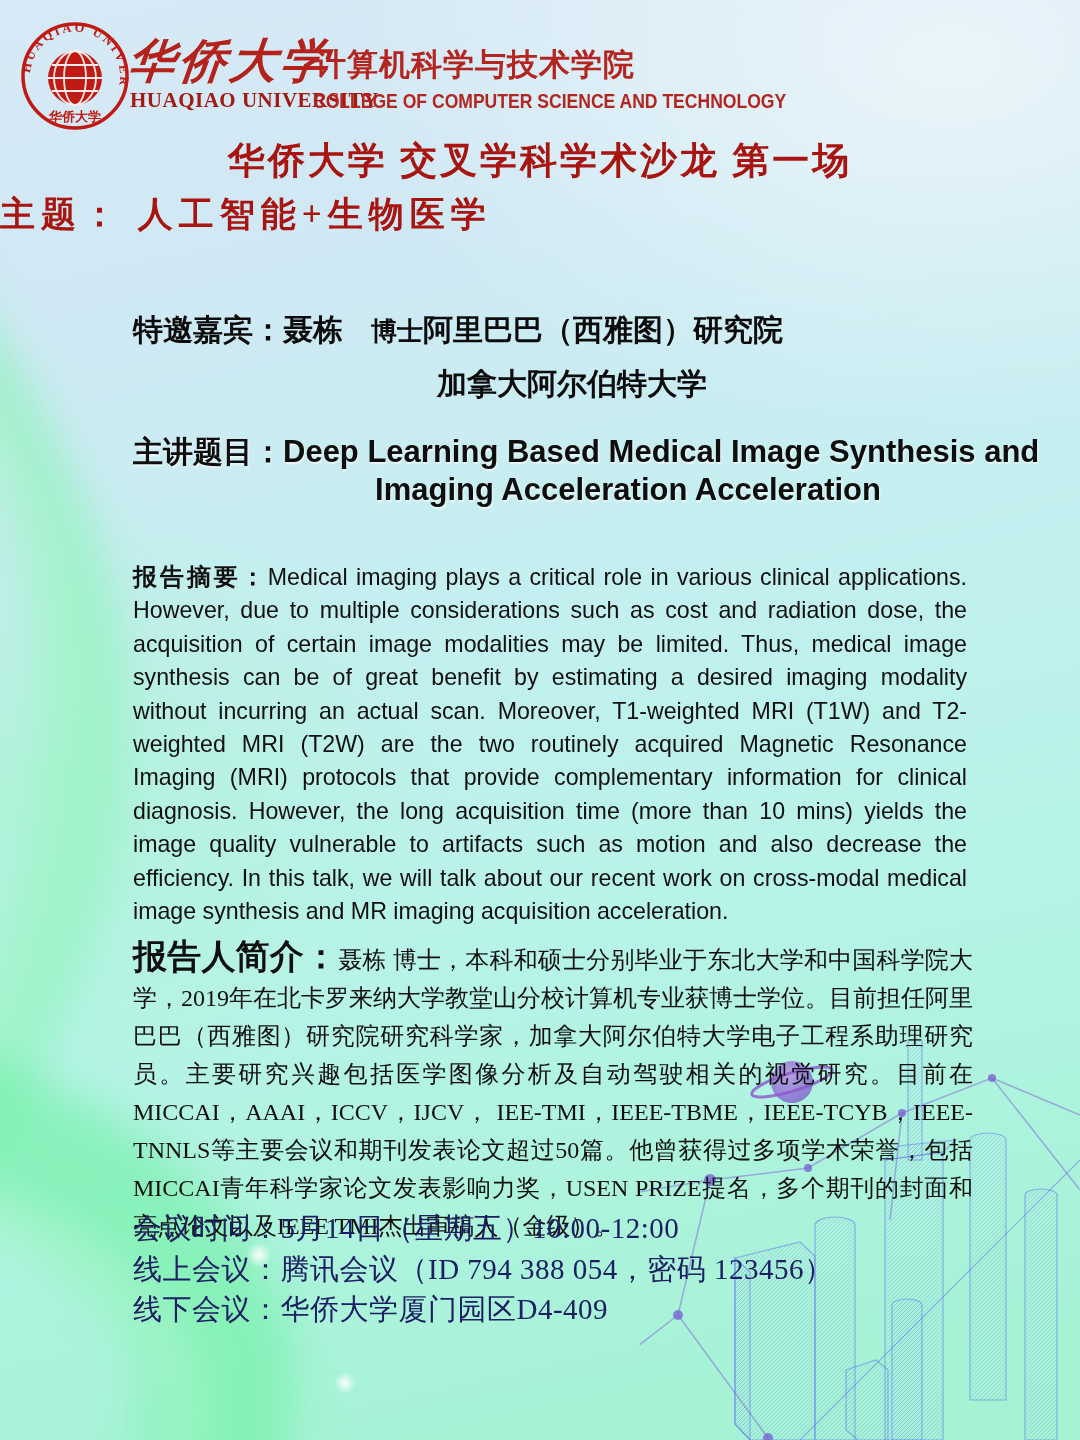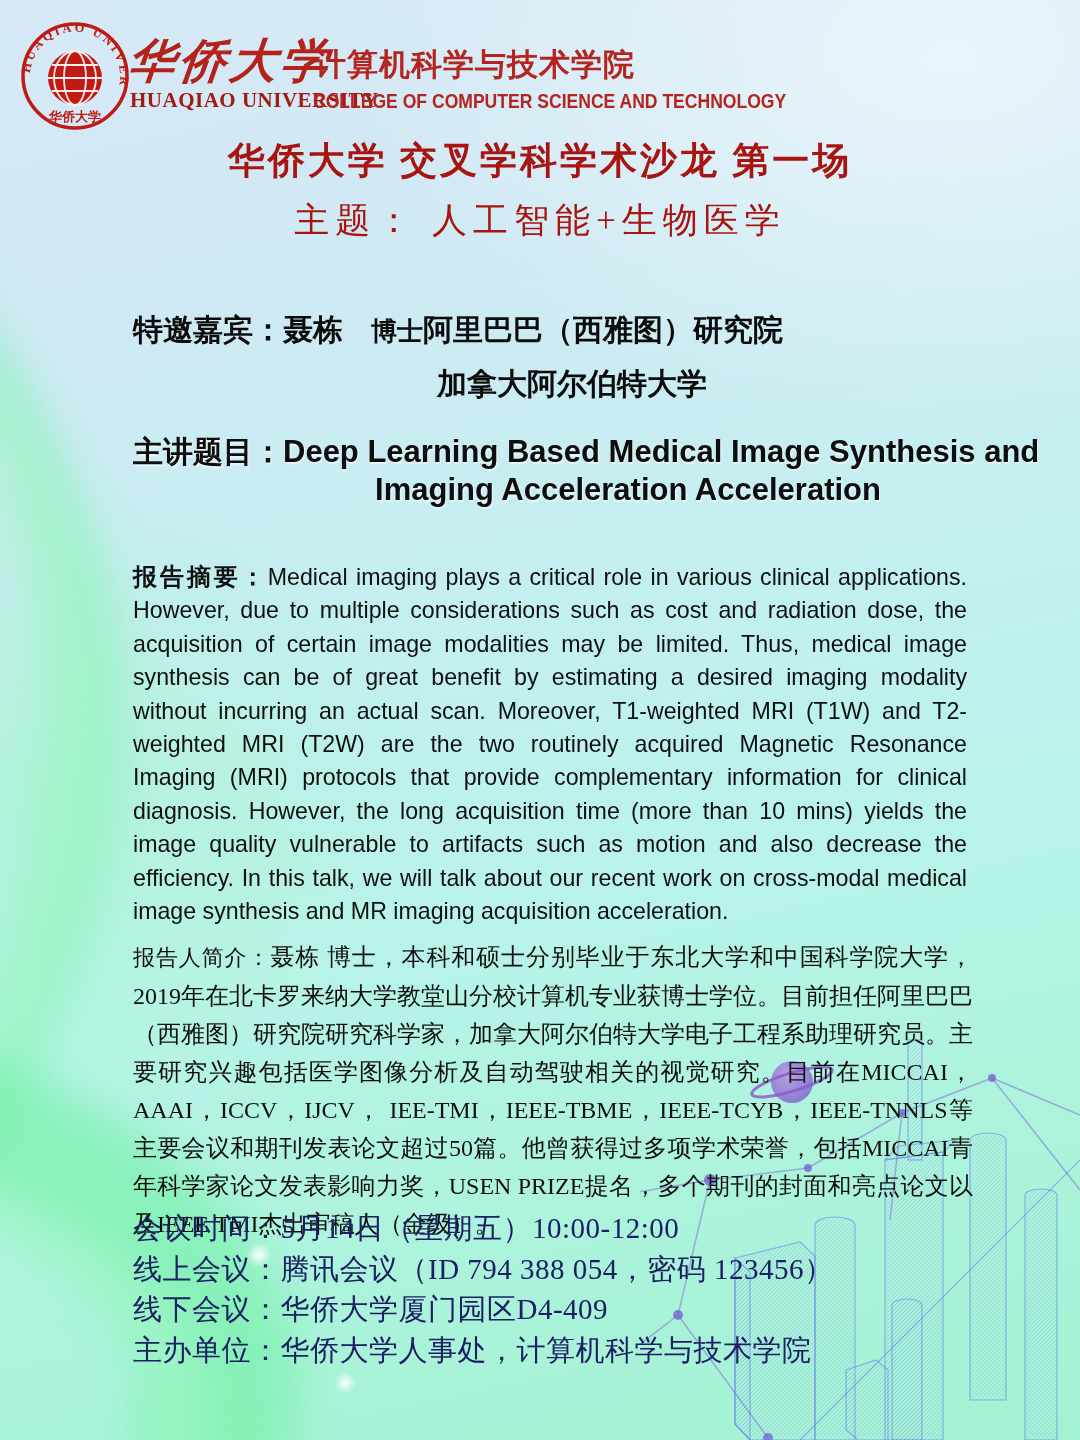--- a/index.html
+++ b/index.html
@@ -17,41 +17,41 @@
   .uni-script{left:128px;top:30px;font-family:"DejaVu Serif",serif;font-style:italic;font-weight:bold;
     font-size:47px;color:#b3231c;transform:skewX(-6deg);letter-spacing:4px;}
   .uni-en{left:130px;top:88px;font-family:"Liberation Serif",serif;font-weight:bold;
     font-size:21px;color:#a31a13;letter-spacing:.5px;}
   .college-cn{left:315px;top:44px;font-size:31px;font-weight:900;color:#b4251f;letter-spacing:1px;}
   .college-en{left:313px;top:90px;font-size:19.5px;font-weight:700;color:#b4251f;
     transform:scaleX(.9);transform-origin:left center;white-space:nowrap;}
   
   .main-title{left:0;top:136px;width:1080px;text-align:center;font-size:37px;font-weight:900;
     color:#a81410;letter-spacing:3px;font-family:"Liberation Serif",serif;}
-  .sub-title{left:0;top:197px;width:1080px;text-align:center;font-size:35px;font-weight:400;
+  .sub-title{left:0;top:191px;width:1080px;font-size:35px;font-weight:700;
     color:#a81410;letter-spacing:6px;font-family:"Liberation Serif",serif;}
   
   .guest-line1{left:133px;top:310px;font-size:30px;font-weight:bold;color:#0c0c0c;white-space:nowrap;}
   .guest-line1 .degree{font-size:26px;margin-left:28px;}
   .guest-line1 .affil1{}
   .guest-line2{left:437px;top:364px;font-size:30px;font-weight:bold;color:#0c0c0c;}
   
   .talk-line1{left:133px;top:432px;font-size:30px;font-weight:bold;color:#0e0e0e;white-space:nowrap;
     text-shadow:1px 2px 2px rgba(255,255,255,.65);}
   .talk-line1 .en{font-size:31px;font-weight:bold;letter-spacing:0;}
   .talk-line2{left:288px;top:472px;width:680px;text-align:center;font-size:31px;font-weight:bold;
     color:#0e0e0e;text-shadow:1px 2px 2px rgba(255,255,255,.65);}
   
   .abstract{left:133px;top:560px;width:834px;font-size:23.2px;line-height:33.4px;color:#101010;
     text-align:justify;}
   .abstract .lbl{font-weight:bold;font-size:24px;letter-spacing:1px;}
   
   .bio{left:133px;top:938px;width:840px;font-size:24px;line-height:38px;color:#101010;
     text-align:justify;font-family:"Liberation Serif",serif;}
-  .bio .lbl{font-weight:normal;font-size:22px;}
+  .bio .lbl{font-weight:bold;font-size:34px;}
   
   .meeting{left:133px;top:1208px;font-size:29px;font-weight:normal;color:#1c2063;line-height:40.5px;
     font-family:"Liberation Serif",serif;letter-spacing:.5px;}
   
   .spark{border-radius:50%;background:radial-gradient(circle,rgba(255,255,255,.95),rgba(255,255,255,0) 70%);}
 </style>
 </head>
 <body>
 
 <div class="poster">
@@ -160,16 +160,15 @@
   </div>
 
   <div class="abs bio">
     <span class="lbl">报告人简介：</span><span>聂栋 博士，本科和硕士分别毕业于东北大学和中国科学院大学，2019年在北卡罗来纳大学教堂山分校计算机专业获博士学位。目前担任阿里巴巴（西雅图）研究院研究科学家，加拿大阿尔伯特大学电子工程系助理研究员。主要研究兴趣包括医学图像分析及自动驾驶相关的视觉研究。目前在MICCAI，AAAI，ICCV，IJCV， IEE-TMI，IEEE-TBME，IEEE-TCYB，IEEE-TNNLS等主要会议和期刊发表论文超过50篇。他曾获得过多项学术荣誉，包括MICCAI青年科学家论文发表影响力奖，USEN PRIZE提名，多个期刊的封面和亮点论文以及IEEE TMI杰出审稿人（金级）。</span>
   </div>
 
   <div class="abs meeting">
     <div>会议时间：5月14日（星期五）10:00-12:00</div>
     <div>线上会议：腾讯会议（ID 794 388 054，密码 123456）</div>
     <div>线下会议：华侨大学厦门园区D4-409</div>
-    <div>主办单位：华侨大学人事处，计算机科学与技术学院</div>
   </div>
 
 </div>
 
 </body></html>

